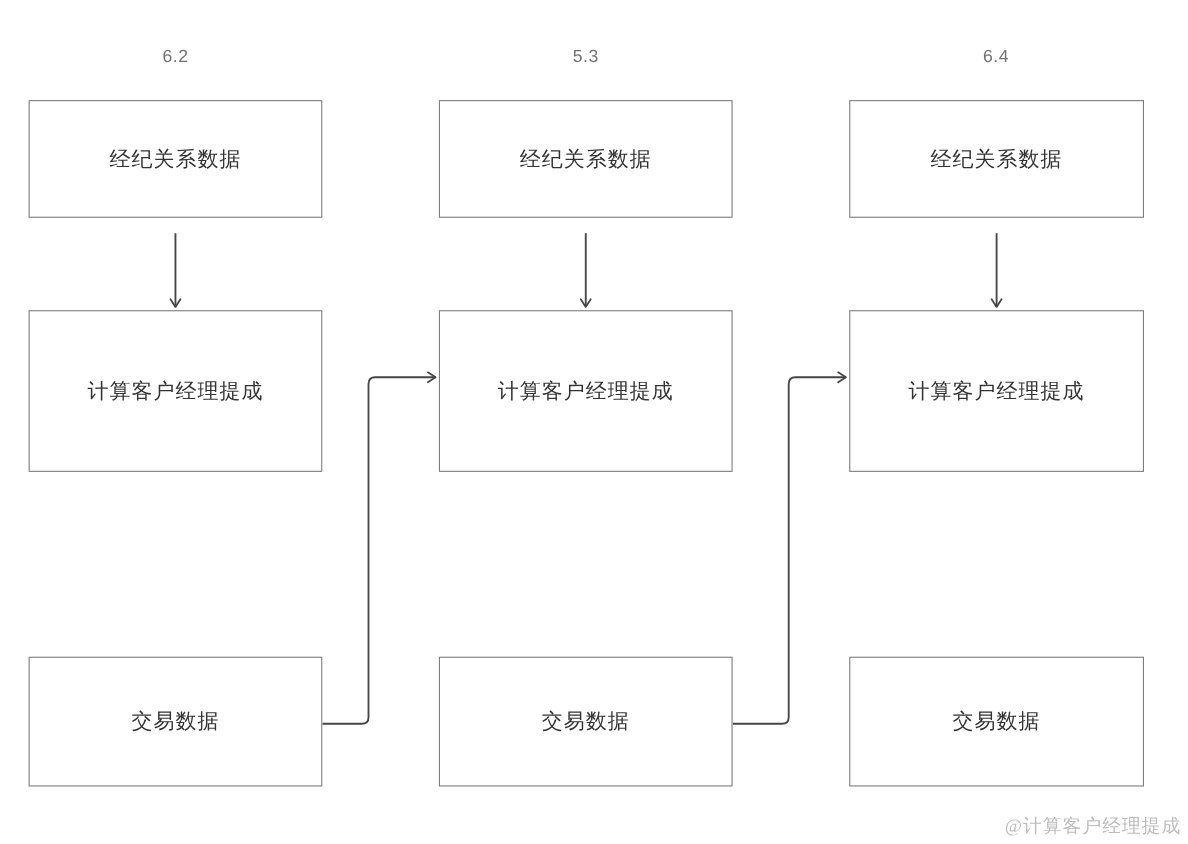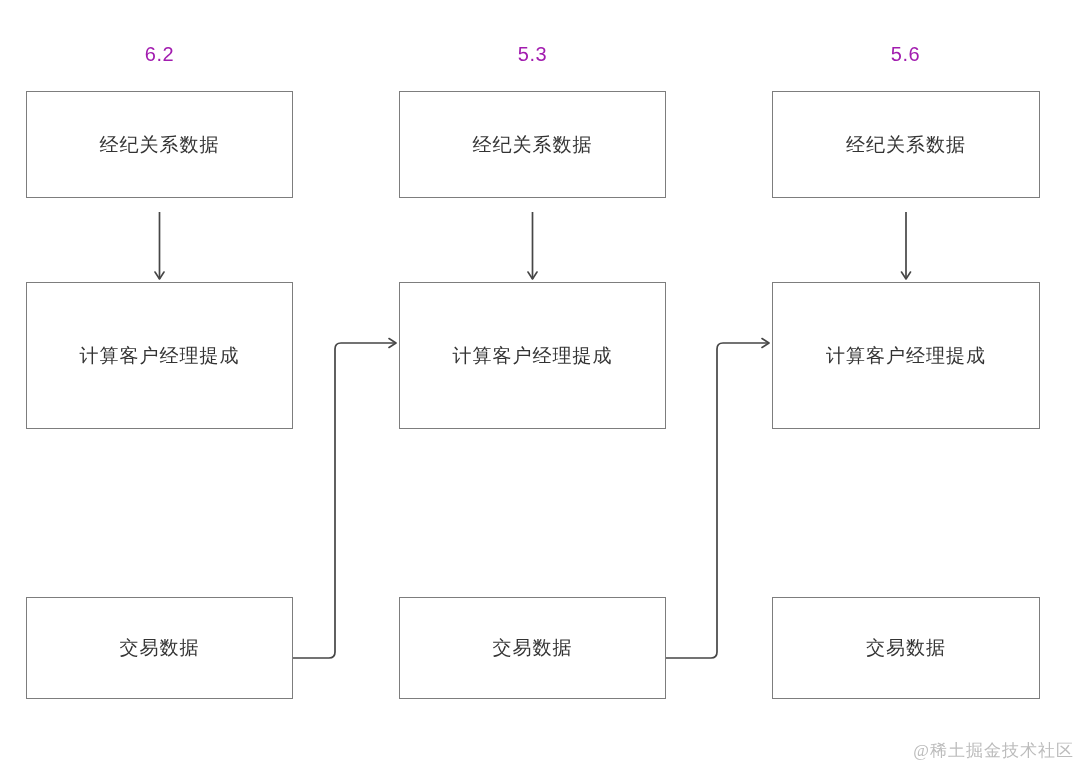--- a/index.html
+++ b/index.html
@@ -20,22 +20,22 @@
   .canvas {
     position: absolute;
     left: 0; top: 0;
     width: 1080px; height: 767px;
   }
   .col-label {
     position: absolute;
     top: 43px;
     width: 267px;
     text-align: center;
-    font-size: 20px;
-    color: #a21caf;
+    font-size: 16px;
+    color: #737373;
     letter-spacing: 0.5px;
   }
   .label-c1 { left: 26px; }
   .label-c2 { left: 399px; }
   .label-c3 { left: 772px; }
   .node {
     position: absolute;
     border: 1.5px solid var(--box-border);
     background: var(--bg);
     display: flex;
@@ -43,21 +43,21 @@
     justify-content: center;
     font-size: 19px;
     color: var(--text);
     letter-spacing: 1px;
   }
   .c1 { left: 26px;  width: 267px; }
   .c2 { left: 399px; width: 267px; }
   .c3 { left: 772px; width: 268px; }
   .row-top    { top: 91px;  height: 107px; }
   .row-middle { top: 282px; height: 147px; }
-  .row-bottom { top: 597px; height: 102px; }
+  .row-bottom { top: 597px; height: 118px; }
   svg.wires {
     position: absolute;
     left: 0; top: 0;
     width: 1080px; height: 767px;
     pointer-events: none;
   }
   svg.wires path.wire {
     fill: none;
     stroke: var(--connector);
     stroke-width: 1.7;
@@ -79,21 +79,21 @@
     color: var(--watermark);
   }
 </style>
 </head>
 <body>
 
 <div class="canvas">
 
   <div class="col-label label-c1">6.2</div>
   <div class="col-label label-c2">5.3</div>
-  <div class="col-label label-c3">5.6</div>
+  <div class="col-label label-c3">6.4</div>
 
   <svg class="wires" viewBox="0 0 1080 767" xmlns="http://www.w3.org/2000/svg">
     <defs>
       <marker id="arrowhead" viewBox="0 0 12 12" refX="11" refY="6" markerWidth="12" markerHeight="12" markerUnits="userSpaceOnUse" orient="auto-start-reverse">
         <path d="M4,1.5 L11,6 L4,10.5"></path>
       </marker>
     </defs>
 
     <path class="wire" d="M159.5,212 V279" marker-end="url(#arrowhead)"></path>
     <path class="wire" d="M532.5,212 V279" marker-end="url(#arrowhead)"></path>
@@ -127,15 +127,15 @@
   <div class="node c3 row-top">
     <span>经纪关系数据</span>
   </div>
   <div class="node c3 row-middle">
     <span>计算客户经理提成</span>
   </div>
   <div class="node c3 row-bottom">
     <span>交易数据</span>
   </div>
 
-  <div class="watermark">@稀土掘金技术社区</div>
+  <div class="watermark">@计算客户经理提成</div>
 
 </div>
 
 </body></html>

